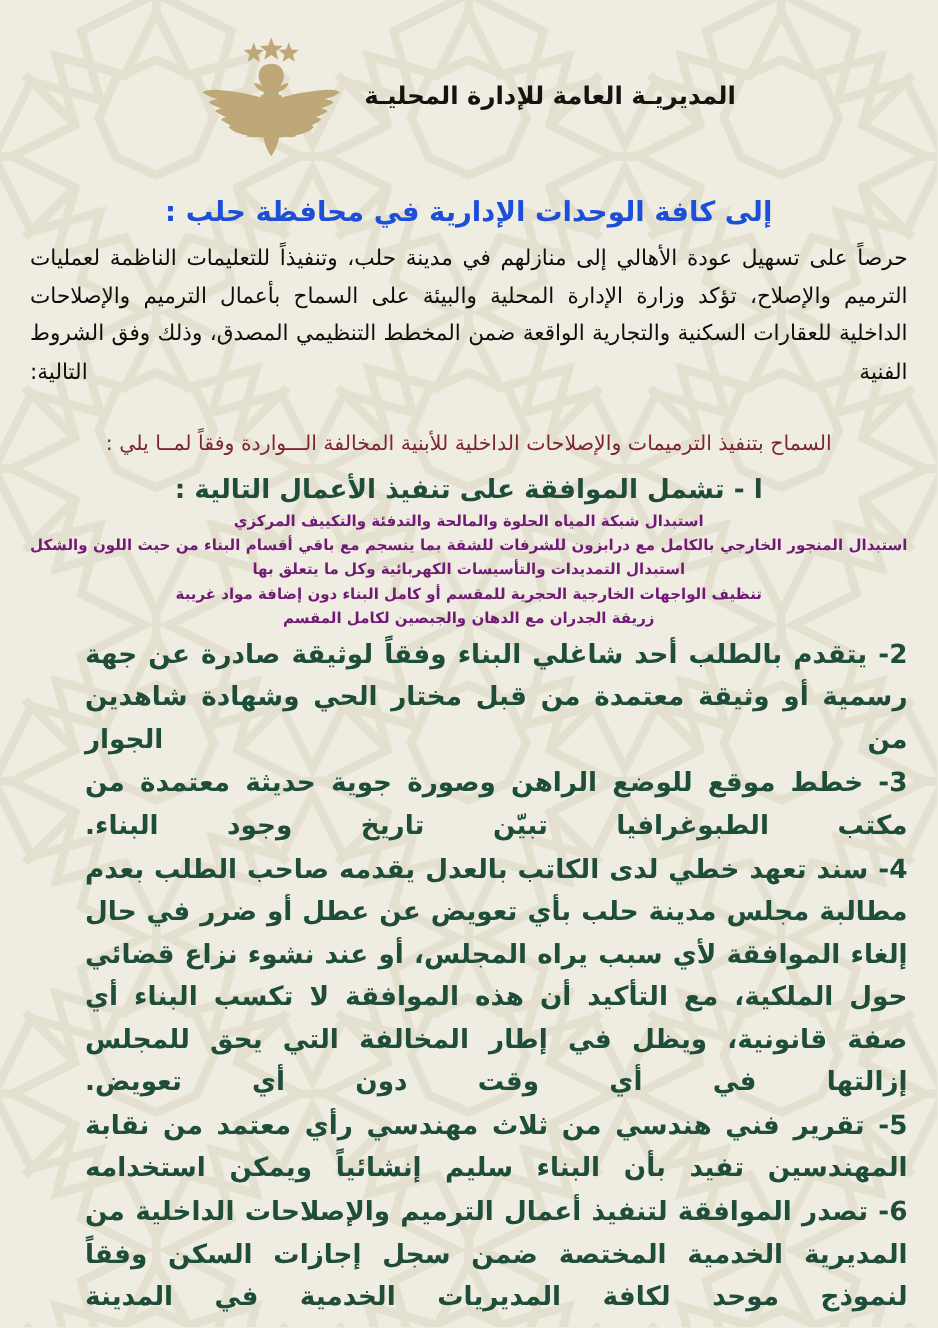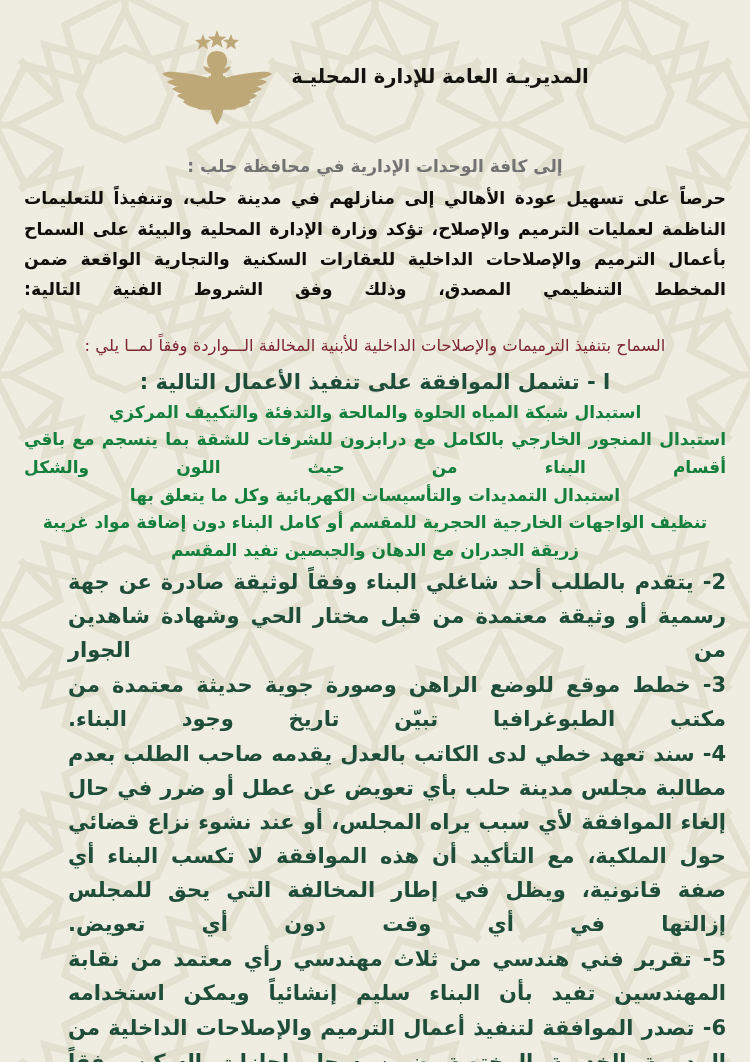--- a/index.html
+++ b/index.html
@@ -81,30 +81,30 @@
   .intro-block {
     text-align: justify;
     text-align-last: center;
     color: #100e0b;
     font-weight: bold;
     font-size: 17.3px;
     line-height: 1.72;
   }
   .intro-line-1 {
     text-align: center;
-    font-size: 17px;
-    font-weight: bold;
-    color: #737373;
+    font-size: 22px;
+    font-weight: bold;
+    color: #1d4ed8;
     margin-bottom: 2px;
   }
   .intro-para {
     text-align: justify;
     text-align-last: justify;
     font-size: 17.3px;
-    font-weight: bold;
+    font-weight: normal;
     color: #100e0b;
     line-height: 1.75;
   }
 
   .red-heading {
     margin-top: 30px;
     text-align: center;
     font-size: 16.4px;
     font-weight: normal;
     color: #7d2531;
@@ -131,23 +131,23 @@
   .clause.center {
     text-align: center;
   }
 
   .sub-list {
     margin: 0;
     padding: 0;
     list-style: none;
   }
   .sub-item {
-    color: #15803d;
-    font-weight: bold;
-    font-size: 17px;
+    color: #701a75;
+    font-weight: bold;
+    font-size: 12px;
     line-height: 1.62;
     text-align: center;
   }
   .sub-item.justify {
     text-align: justify;
     text-align-last: justify;
   }
 </style>
 </head>
 <body>
@@ -234,21 +234,21 @@
 
       <ul class="clause-list">
 
         <li>
           <div class="clause center">ا - تشمل الموافقة على تنفيذ الأعمال التالية :</div>
           <ul class="sub-list">
             <li class="sub-item">استبدال شبكة المياه الحلوة والمالحة والتدفئة والتكييف المركزي</li>
             <li class="sub-item justify">استبدال المنجور الخارجي بالكامل مع درابزون للشرفات للشقة بما ينسجم مع باقي أقسام البناء من حيث اللون والشكل</li>
             <li class="sub-item">استبدال التمديدات والتأسيسات الكهربائية وكل ما يتعلق بها</li>
             <li class="sub-item">تنظيف الواجهات الخارجية الحجرية للمقسم أو كامل البناء دون إضافة مواد غريبة</li>
-            <li class="sub-item">زريقة الجدران مع الدهان والجبصين تفيد المقسم</li>
+            <li class="sub-item">زريقة الجدران مع الدهان والجبصين لكامل المقسم</li>
           </ul>
         </li>
 
         <li>
           <div class="clause justify">2- يتقدم بالطلب أحد شاغلي البناء وفقاً لوثيقة صادرة عن جهة رسمية أو وثيقة معتمدة من قبل مختار الحي وشهادة شاهدين من الجوار</div>
         </li>
 
         <li>
           <div class="clause justify">3- خطط موقع للوضع الراهن وصورة جوية حديثة معتمدة من مكتب الطبوغرافيا تبيّن تاريخ وجود البناء.</div>
         </li>

